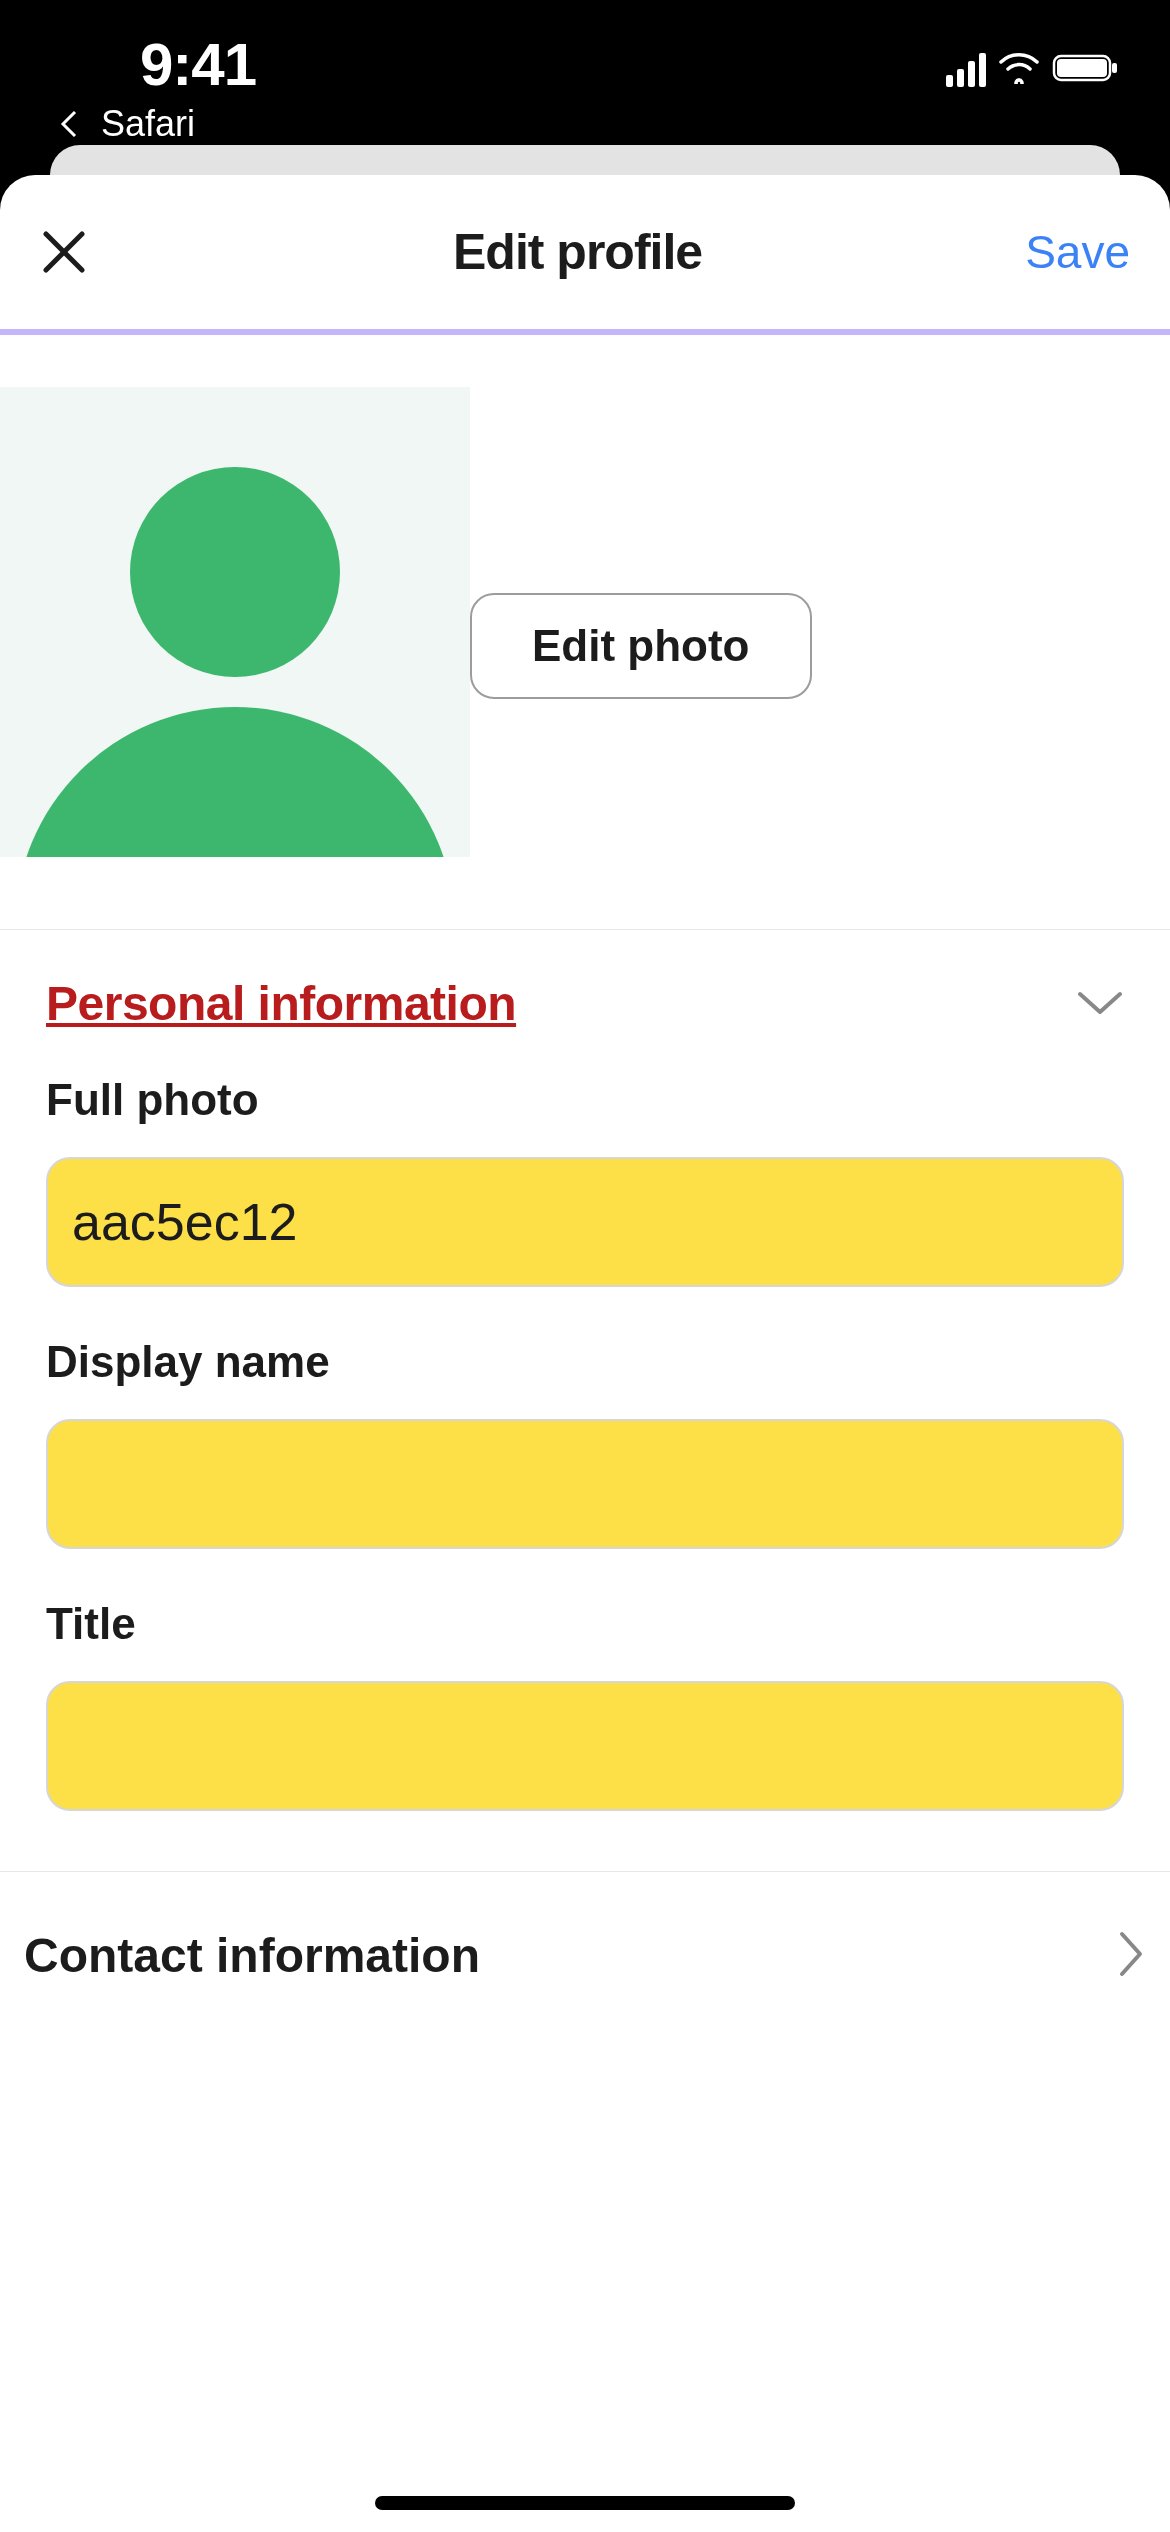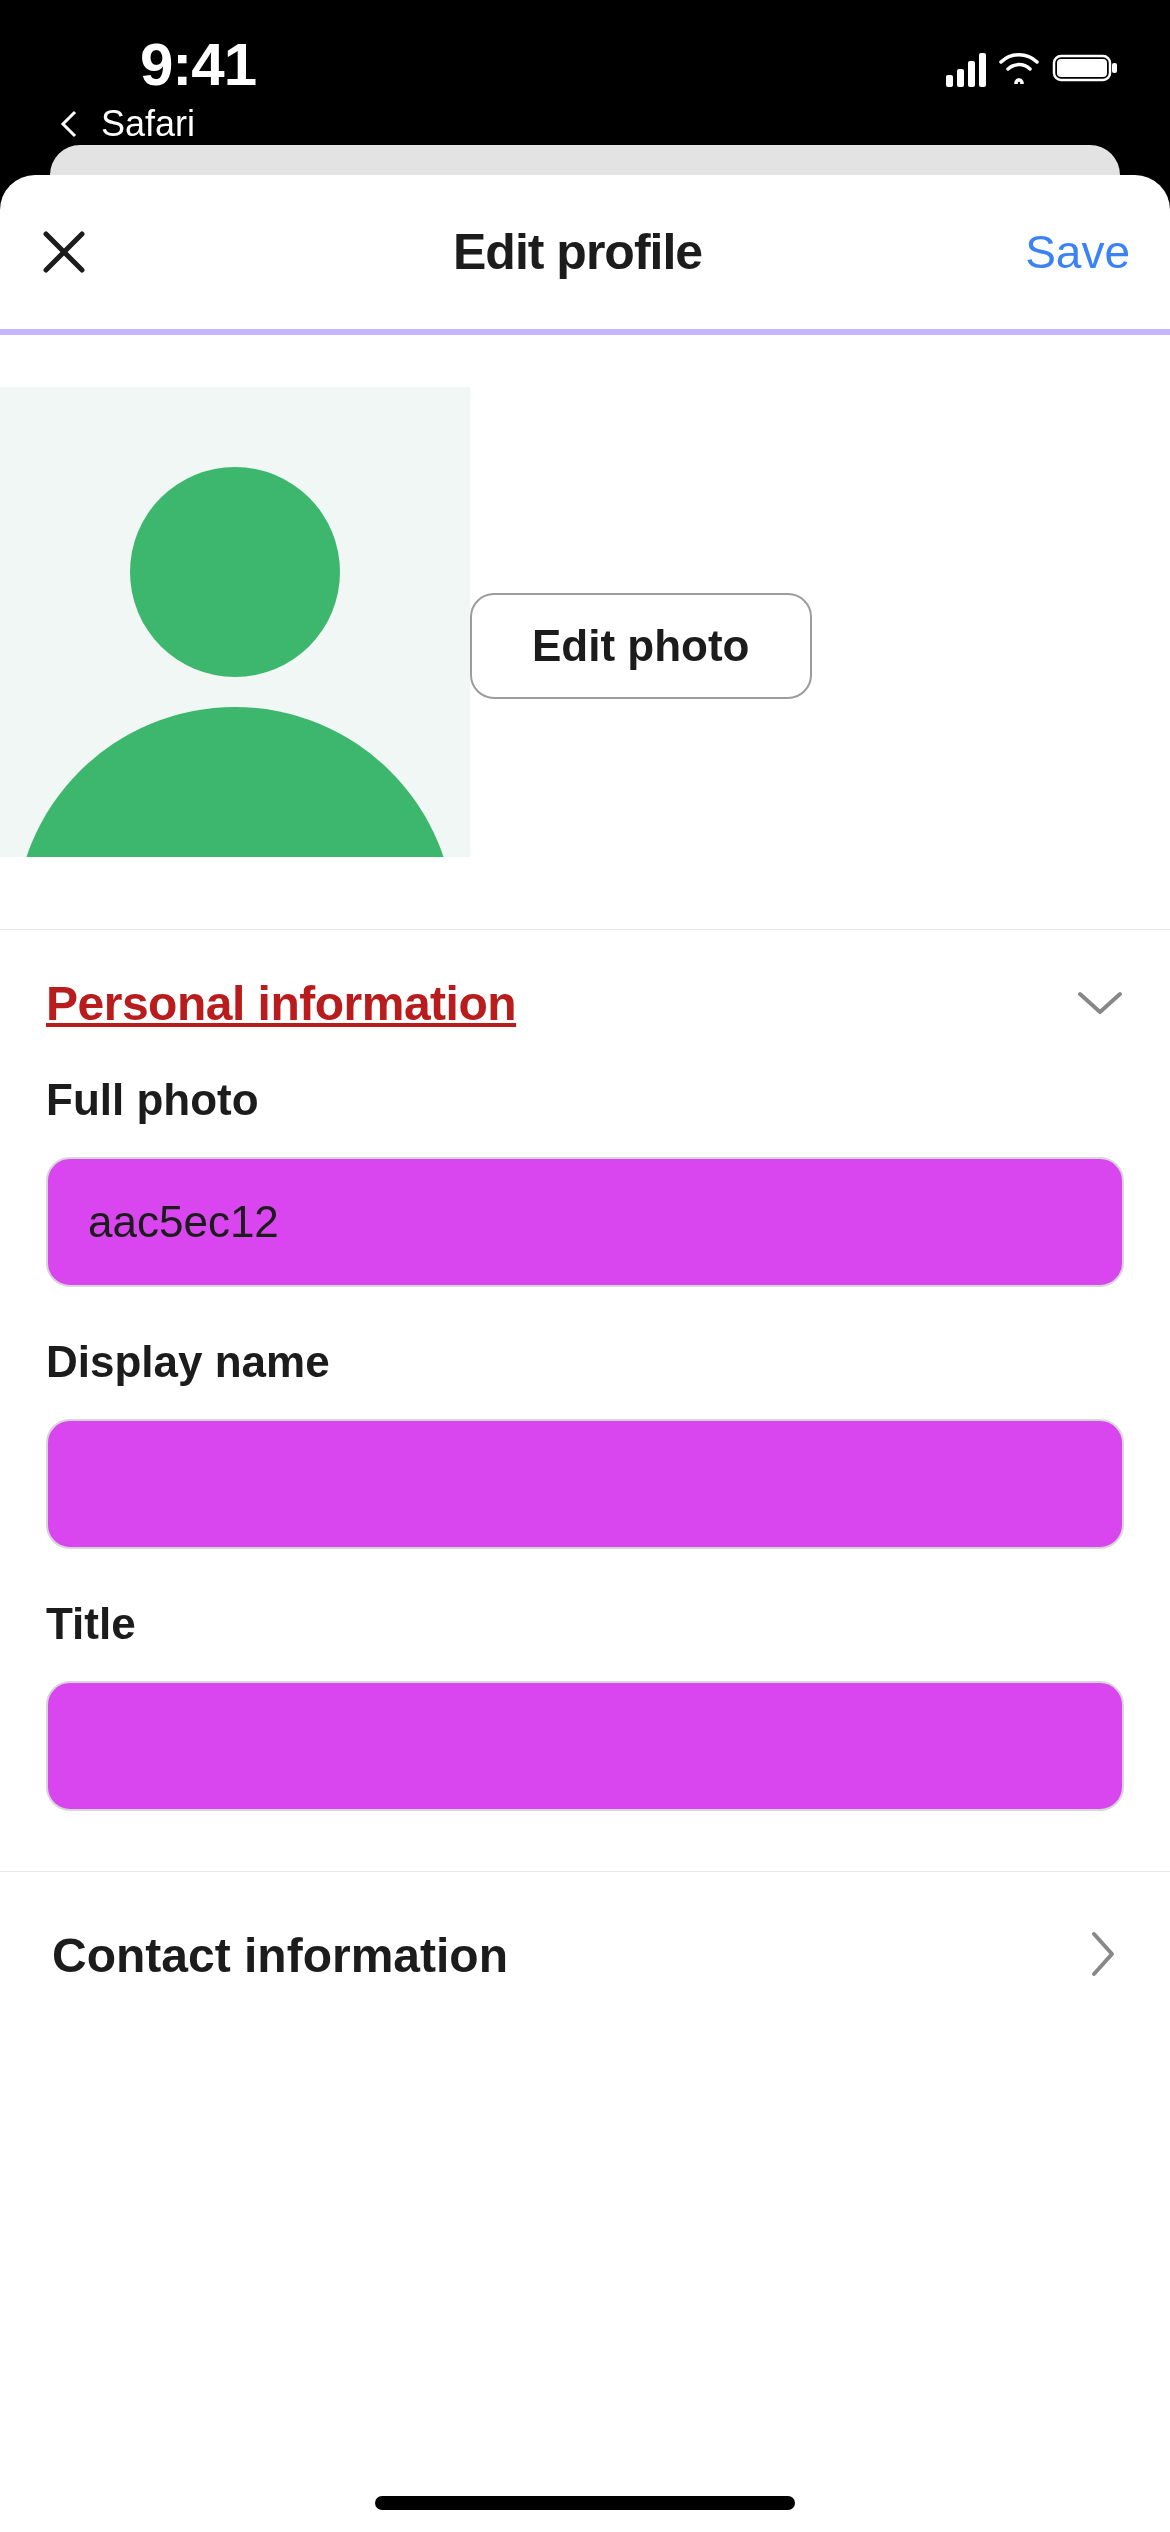--- a/index.html
+++ b/index.html
@@ -197,28 +197,28 @@
       font-size: 44px;
       font-weight: 700;
       color: #1d1c1d;
       margin-bottom: 32px;
     }
     .text-input {
       width: 100%;
       height: 130px;
       border: 2px solid #d6d6d6;
       border-radius: 24px;
-      padding: 0 40px;
-      font-size: 44px;
-      color: #1d1c1d;
-      background: #d946ef;
+      padding: 0 24px;
+      font-size: 52px;
+      color: #1d1c1d;
+      background: #fde047;
     }
     .contact-section {
       border-top: 1px solid #e8e8e8;
-      padding: 56px 52px;
+      padding: 56px 24px;
       display: flex;
       justify-content: space-between;
       align-items: center;
     }
     .contact-title {
       font-size: 48px;
       font-weight: 800;
       color: #1d1c1d;
     }
     .chevron-right svg {

